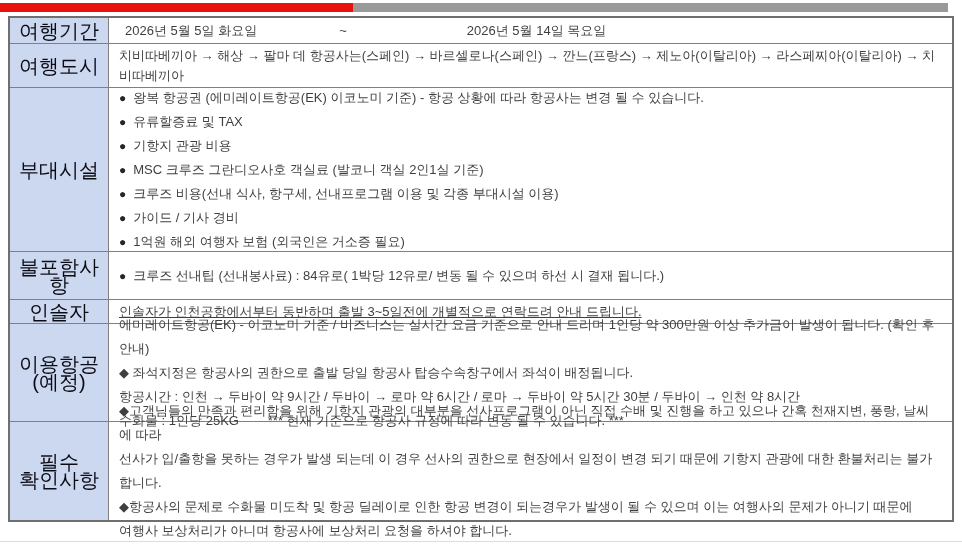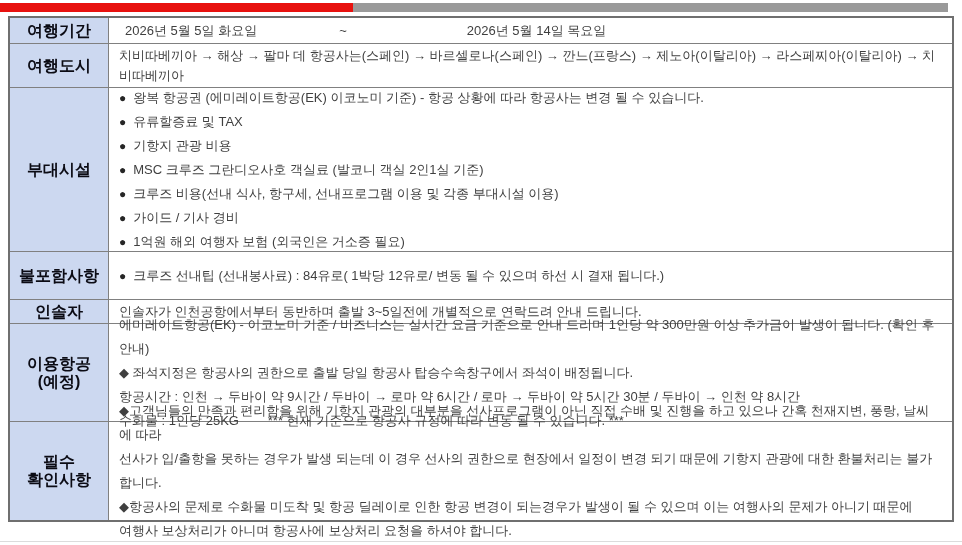--- a/index.html
+++ b/index.html
@@ -29,21 +29,21 @@
   }
   .trow { display: flex; border-bottom: 1px solid #808080; }
   .trow:last-child { border-bottom: none; }
 
   .label-cell {
     flex: 0 0 99px; width: 99px;
     background: #ccd8f0;
     border-right: 1px solid #808080;
     display: flex; flex-direction: column;
     justify-content: center; align-items: center;
-    font-weight: bold; font-size: 16px; color: #0b0b14;
+    font-weight: normal; font-size: 20px; color: #0b0b14;
     text-align: center; line-height: 18px;
   }
   .content-cell {
     flex: 1; min-width: 0;
     padding: 0 10px;
     display: flex; flex-direction: column; justify-content: center;
     font-size: 13px; color: #3f3f3f;
   }
   .line { white-space: pre-wrap; }
 
@@ -61,21 +61,21 @@
   .r-required { height: 98px; }
   .r-required .line { line-height: 24px; }
 
   .bullet { display: inline-block; margin-right: 7px; font-size: 12px; color: #262626; }
 
   .period-line { display: flex; flex-direction: row; align-items: center; white-space: pre; }
   .period-start { margin-left: 6px; }
   .period-sep   { margin-left: 82px; }
   .period-end   { margin-left: 120px; }
 
-  .underline { }
+  .underline { text-decoration: underline; }
 
   .bottom-rule {
     position: absolute; left: 0; top: 541px;
     width: 962px; height: 1px; background: #dcdcdc;
   }
 </style>
 </head>
 <body>
 
 <div class="page">

